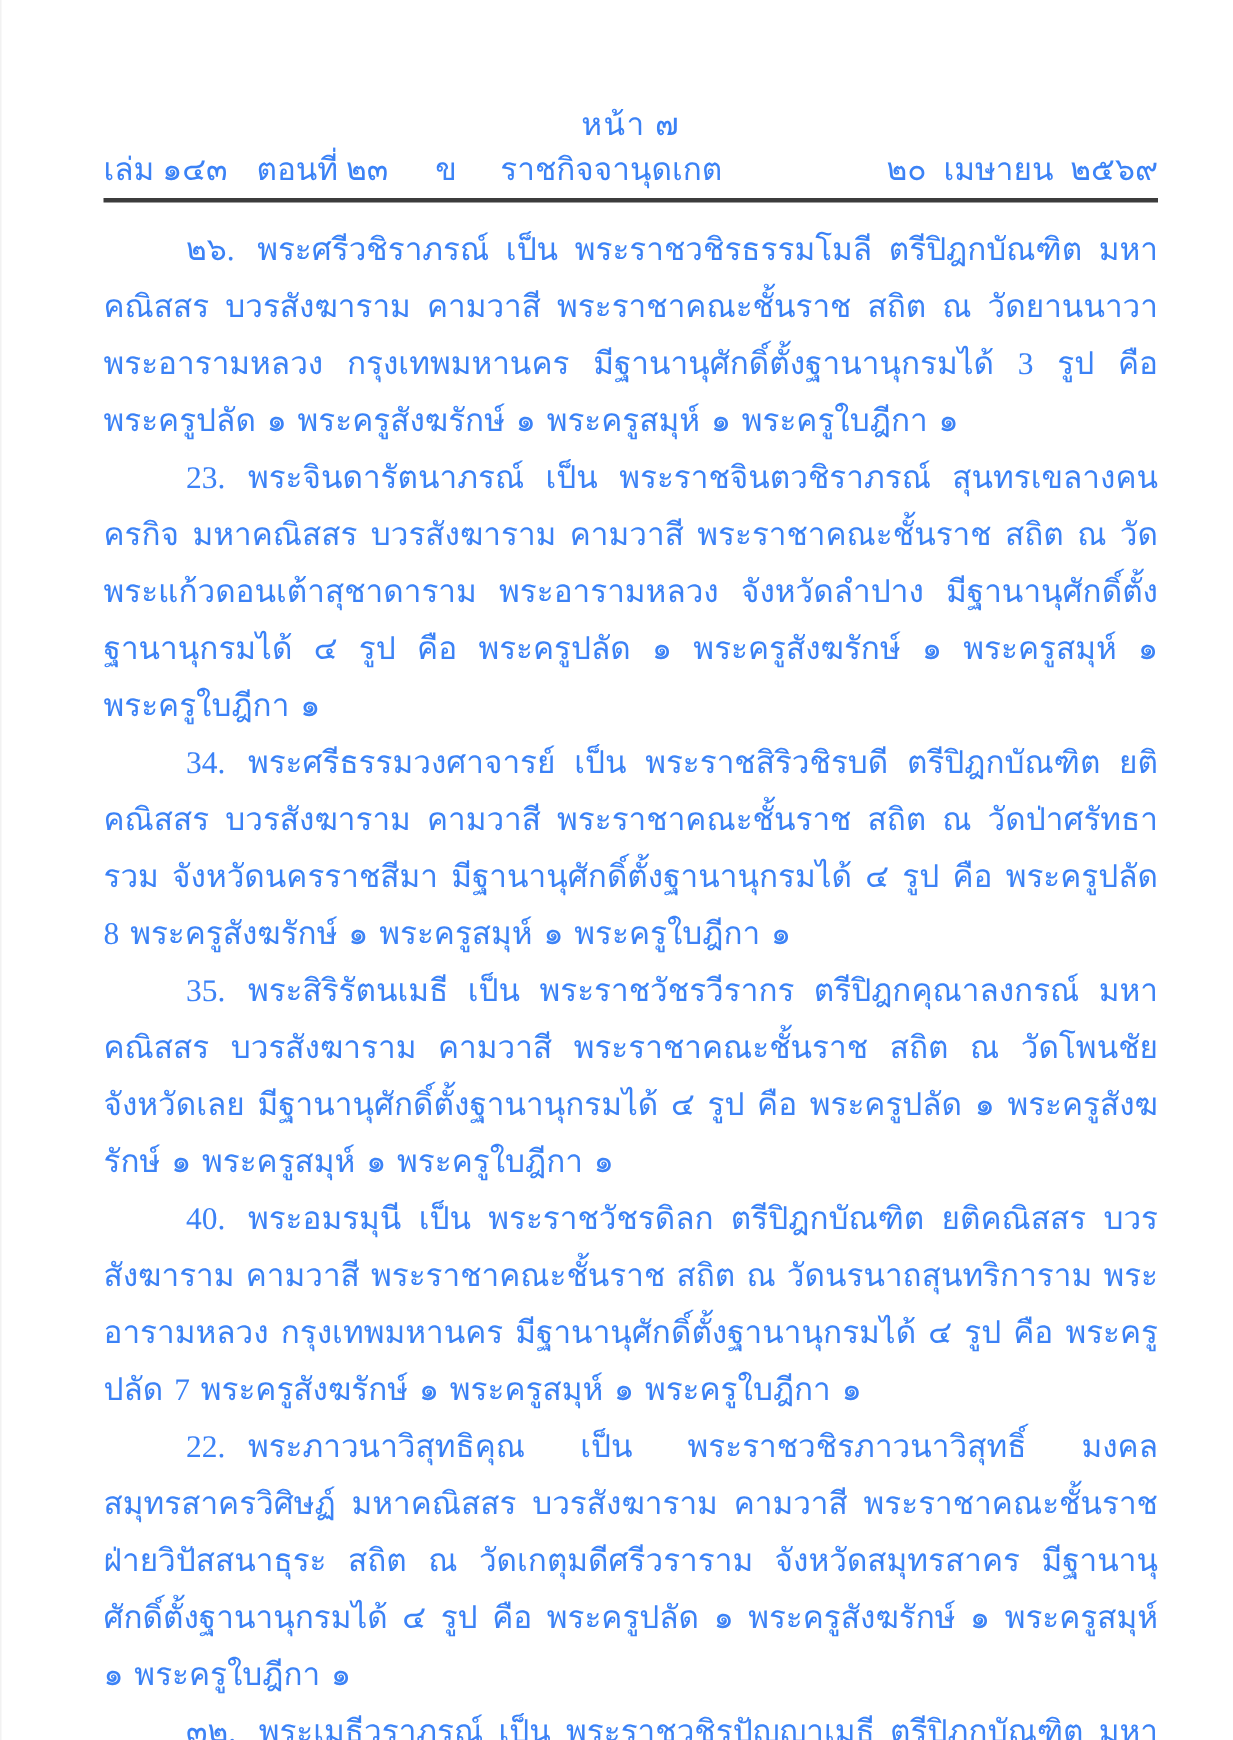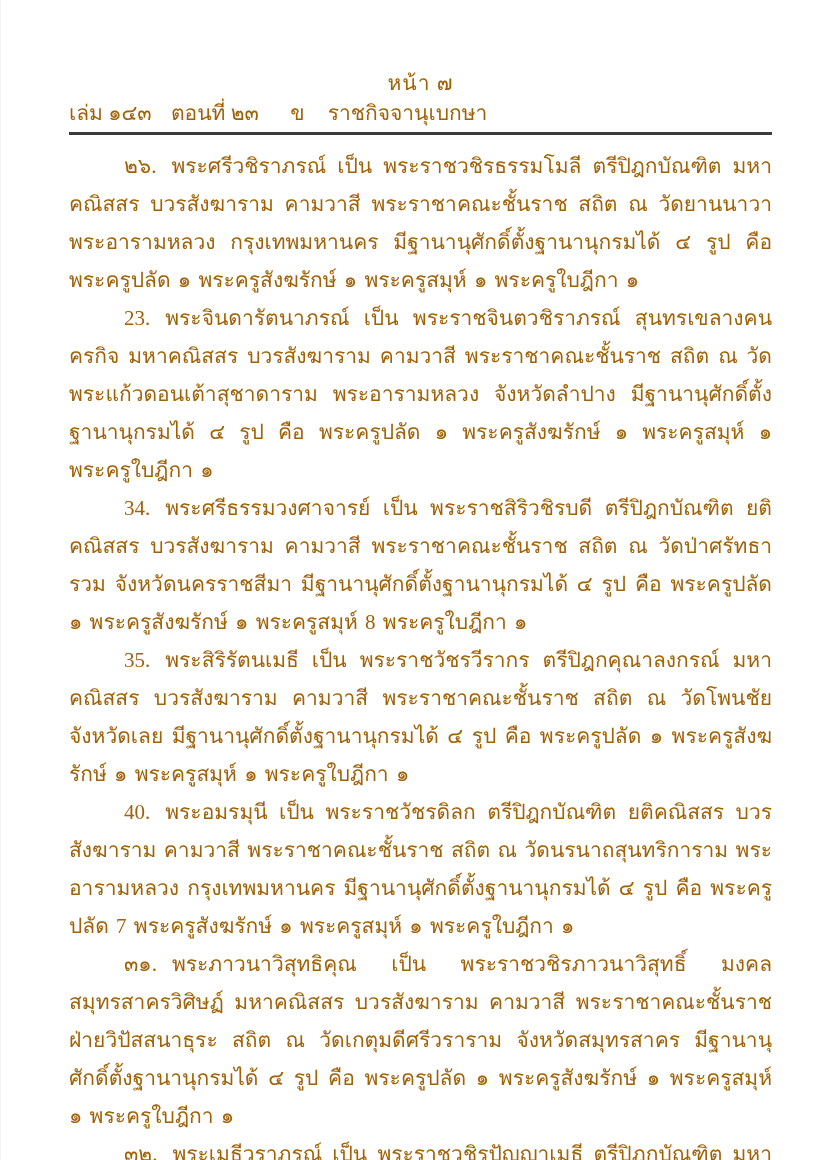--- a/index.html
+++ b/index.html
@@ -7,21 +7,21 @@
     padding: 0;
     background: #e8e8e8;
   }
   .page {
     position: relative;
     width: 822px;
     height: 1160px;
     margin: 0 auto;
     background: #ffffff;
     font-family: "Liberation Serif", "DejaVu Serif", serif;
-    color: #a16207;
+    color: #3b82f6;
     overflow: hidden;
     box-sizing: border-box;
     border-left: 1px solid #f2f2f2;
   }
   .content {
     position: absolute;
     left: 68px;
     top: 0;
     width: 703px;
   }
@@ -88,30 +88,31 @@
   <div class="content">
 
     <div class="page-head">หน้า ๗</div>
 
     <div class="masthead">
       <div class="mast-left">
         <span class="tok-volume">เล่ม ๑๔๓</span>
         <span class="tok-part">ตอนที่ ๒๓</span>
         <span class="tok-section">ข</span>
       </div>
-      <div class="mast-center">ราชกิจจานุเบกษา</div>
+      <div class="mast-center">ราชกิจจานุดเกต</div>
+      <div class="mast-right">๒๐ เมษายน ๒๕๖๙</div>
     </div>
 
     <div class="rule"></div>
 
     <div class="body-text">
-      <p class="para"><span class="num">๒๖.</span><span>พระศรีวชิราภรณ์ เป็น พระราชวชิรธรรมโมลี ตรีปิฎกบัณฑิต มหาคณิสสร บวรสังฆาราม คามวาสี พระราชาคณะชั้นราช สถิต ณ วัดยานนาวา พระอารามหลวง กรุงเทพมหานคร มีฐานานุศักดิ์ตั้งฐานานุกรมได้ ๔ รูป คือ พระครูปลัด ๑ พระครูสังฆรักษ์ ๑ พระครูสมุห์ ๑ พระครูใบฎีกา ๑</span></p>
+      <p class="para"><span class="num">๒๖.</span><span>พระศรีวชิราภรณ์ เป็น พระราชวชิรธรรมโมลี ตรีปิฎกบัณฑิต มหาคณิสสร บวรสังฆาราม คามวาสี พระราชาคณะชั้นราช สถิต ณ วัดยานนาวา พระอารามหลวง กรุงเทพมหานคร มีฐานานุศักดิ์ตั้งฐานานุกรมได้ 3 รูป คือ พระครูปลัด ๑ พระครูสังฆรักษ์ ๑ พระครูสมุห์ ๑ พระครูใบฎีกา ๑</span></p>
       <p class="para"><span class="num">23.</span><span>พระจินดารัตนาภรณ์ เป็น พระราชจินตวชิราภรณ์ สุนทรเขลางคนครกิจ มหาคณิสสร บวรสังฆาราม คามวาสี พระราชาคณะชั้นราช สถิต ณ วัดพระแก้วดอนเต้าสุชาดาราม พระอารามหลวง จังหวัดลำปาง มีฐานานุศักดิ์ตั้งฐานานุกรมได้ ๔ รูป คือ พระครูปลัด ๑ พระครูสังฆรักษ์ ๑ พระครูสมุห์ ๑ พระครูใบฎีกา ๑</span></p>
-      <p class="para"><span class="num">34.</span><span>พระศรีธรรมวงศาจารย์ เป็น พระราชสิริวชิรบดี ตรีปิฎกบัณฑิต ยติคณิสสร บวรสังฆาราม คามวาสี พระราชาคณะชั้นราช สถิต ณ วัดป่าศรัทธารวม จังหวัดนครราชสีมา มีฐานานุศักดิ์ตั้งฐานานุกรมได้ ๔ รูป คือ พระครูปลัด ๑ พระครูสังฆรักษ์ ๑ พระครูสมุห์ 8 พระครูใบฎีกา ๑</span></p>
+      <p class="para"><span class="num">34.</span><span>พระศรีธรรมวงศาจารย์ เป็น พระราชสิริวชิรบดี ตรีปิฎกบัณฑิต ยติคณิสสร บวรสังฆาราม คามวาสี พระราชาคณะชั้นราช สถิต ณ วัดป่าศรัทธารวม จังหวัดนครราชสีมา มีฐานานุศักดิ์ตั้งฐานานุกรมได้ ๔ รูป คือ พระครูปลัด 8 พระครูสังฆรักษ์ ๑ พระครูสมุห์ ๑ พระครูใบฎีกา ๑</span></p>
       <p class="para"><span class="num">35.</span><span>พระสิริรัตนเมธี เป็น พระราชวัชรวีรากร ตรีปิฎกคุณาลงกรณ์ มหาคณิสสร บวรสังฆาราม คามวาสี พระราชาคณะชั้นราช สถิต ณ วัดโพนชัย จังหวัดเลย มีฐานานุศักดิ์ตั้งฐานานุกรมได้ ๔ รูป คือ พระครูปลัด ๑ พระครูสังฆรักษ์ ๑ พระครูสมุห์ ๑ พระครูใบฎีกา ๑</span></p>
       <p class="para"><span class="num">40.</span><span>พระอมรมุนี เป็น พระราชวัชรดิลก ตรีปิฎกบัณฑิต ยติคณิสสร บวรสังฆาราม คามวาสี พระราชาคณะชั้นราช สถิต ณ วัดนรนาถสุนทริการาม พระอารามหลวง กรุงเทพมหานคร มีฐานานุศักดิ์ตั้งฐานานุกรมได้ ๔ รูป คือ พระครูปลัด 7 พระครูสังฆรักษ์ ๑ พระครูสมุห์ ๑ พระครูใบฎีกา ๑</span></p>
-      <p class="para"><span class="num">๓๑.</span><span>พระภาวนาวิสุทธิคุณ เป็น พระราชวชิรภาวนาวิสุทธิ์ มงคลสมุทรสาครวิศิษฏ์ มหาคณิสสร บวรสังฆาราม คามวาสี พระราชาคณะชั้นราช ฝ่ายวิปัสสนาธุระ สถิต ณ วัดเกตุมดีศรีวราราม จังหวัดสมุทรสาคร มีฐานานุศักดิ์ตั้งฐานานุกรมได้ ๔ รูป คือ พระครูปลัด ๑ พระครูสังฆรักษ์ ๑ พระครูสมุห์ ๑ พระครูใบฎีกา ๑</span></p>
+      <p class="para"><span class="num">22.</span><span>พระภาวนาวิสุทธิคุณ เป็น พระราชวชิรภาวนาวิสุทธิ์ มงคลสมุทรสาครวิศิษฏ์ มหาคณิสสร บวรสังฆาราม คามวาสี พระราชาคณะชั้นราช ฝ่ายวิปัสสนาธุระ สถิต ณ วัดเกตุมดีศรีวราราม จังหวัดสมุทรสาคร มีฐานานุศักดิ์ตั้งฐานานุกรมได้ ๔ รูป คือ พระครูปลัด ๑ พระครูสังฆรักษ์ ๑ พระครูสมุห์ ๑ พระครูใบฎีกา ๑</span></p>
       <p class="para"><span class="num">๓๒.</span><span>พระเมธีวราภรณ์ เป็น พระราชวชิรปัญญาเมธี ตรีปิฎกบัณฑิต มหาคณิสสร บวรสังฆาราม คามวาสี พระราชาคณะชั้นราช สถิต ณ วัดพนัญเชิง วรวิหาร พระอารามหลวง จังหวัดพระนครศรีอยุธยา มีฐานานุศักดิ์ตั้งฐานานุกรมได้ ๔ รูป คือ พระครูปลัด ๑ พระครูสังฆรักษ์ ๑ พระครูสมุห์ ๑ พระครูใบฎีกา ๑</span></p>
 
     </div>
 
   </div>
 </div>
 
 </body></html>

